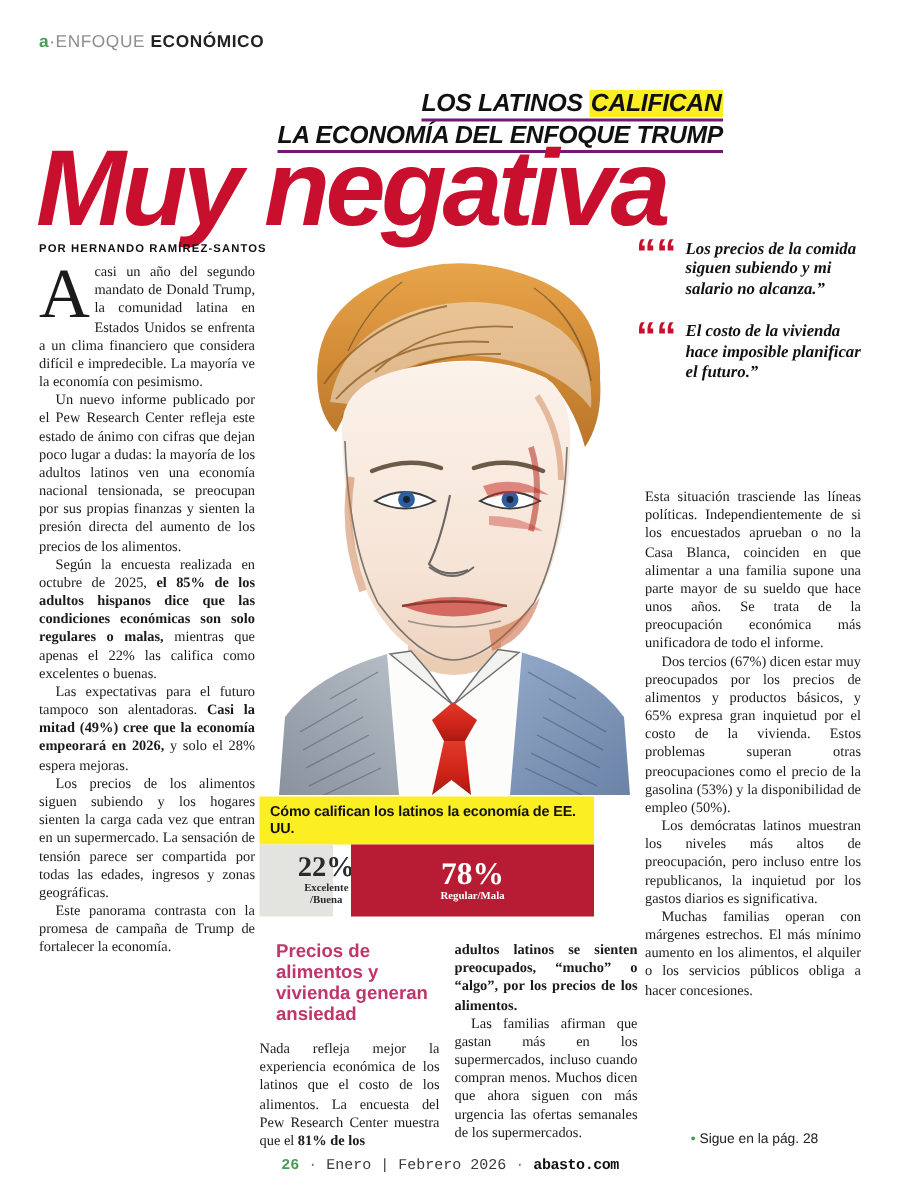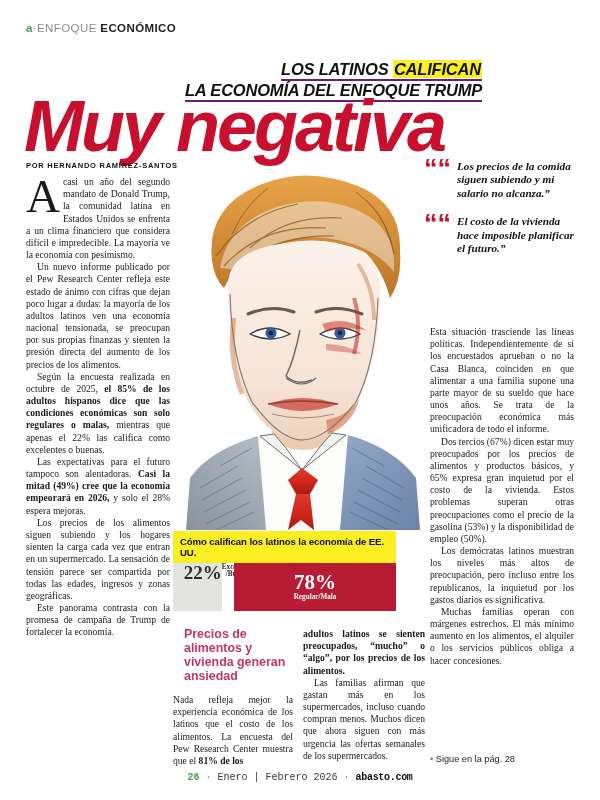--- a/index.html
+++ b/index.html
@@ -96,22 +96,22 @@
   .stat-title {
     background:#FBEE23; color:#111;
     font-family:"Liberation Sans", sans-serif;
     font-weight:700; font-size:9.6px;
     letter-spacing:-.1px;
     padding:4.5px 6px 5px 7px;
   }
   .stat-bars { display:flex; height:48px; }
   .stat-a {
     background:#E3E3E0; width:22%;
-    display:flex; flex-direction:row;
-    align-items:flex-start; justify-content:center;
+    display:flex; flex-direction:column;
+    align-items:center; justify-content:center;
     color:#2b2b2b;
     padding-left:40px;
   }
   .stat-b {
     background:#B81B34; width:78%;
     display:flex; flex-direction:column;
     align-items:center; justify-content:center;
     color:#fff;
     margin-left:12px;
   }
@@ -143,21 +143,21 @@
     font-family:Liberation Mono, monospace;
     font-size:10px; color:#3a3a3a;
   }
   .footer .pgnum { color:#4a9a58; font-weight:700; }
   .footer .sep { color:#7a7a7a; }
   .footer .site { font-weight:700; color:#111; letter-spacing:-.3px; }
 
   .jump {
     position:absolute; left:430px; top:754px; width:146px;
     font-family:"Liberation Sans", sans-serif;
-    font-size:9.2px; color:#222; text-align:left;
+    font-size:9.2px; color:#222; text-align:center;
   }
   .jump .bullet { color:#4a9a58; }
 </style>
 </head>
 <body>
 
 <div class="masthead">
   <span class="mh-a">a</span><span class="mh-dot">·</span><span class="mh-enf">ENFOQUE</span>
   <span class="mh-eco">ECONÓMICO</span>
 </div>

